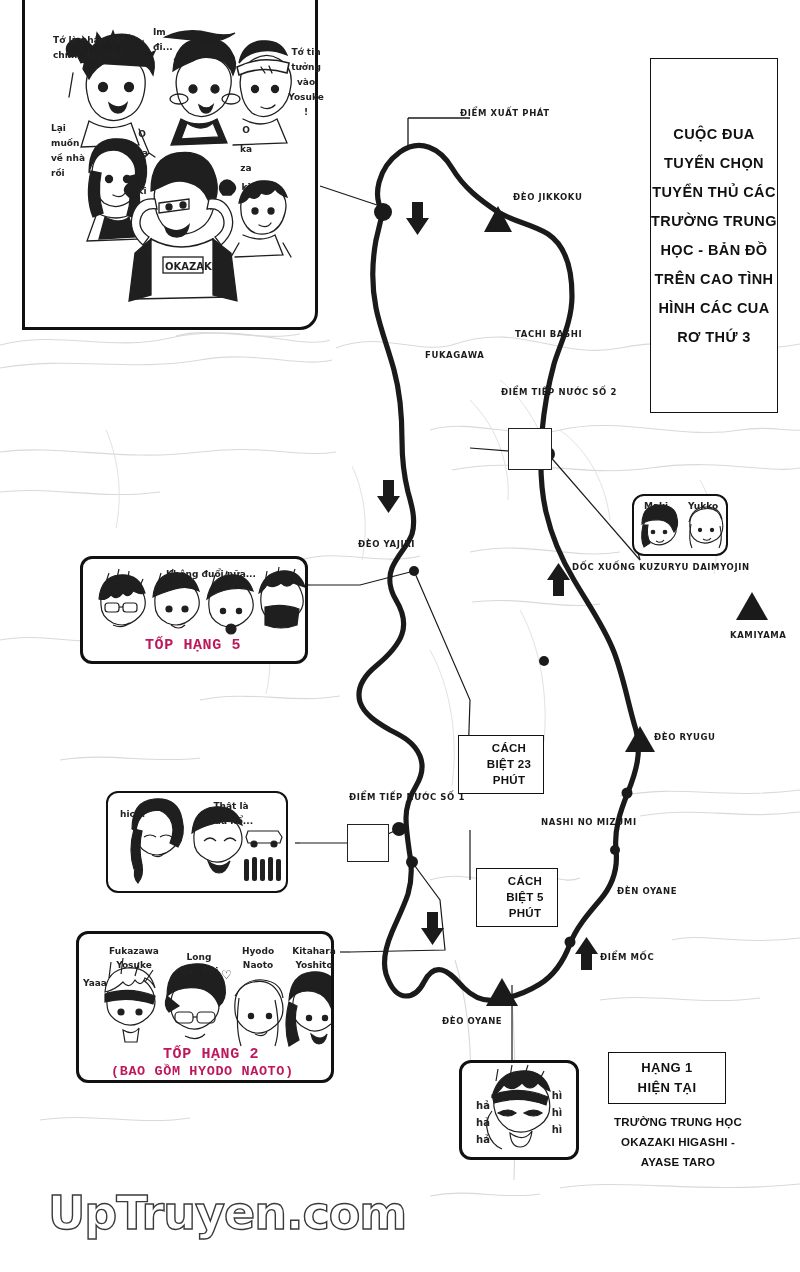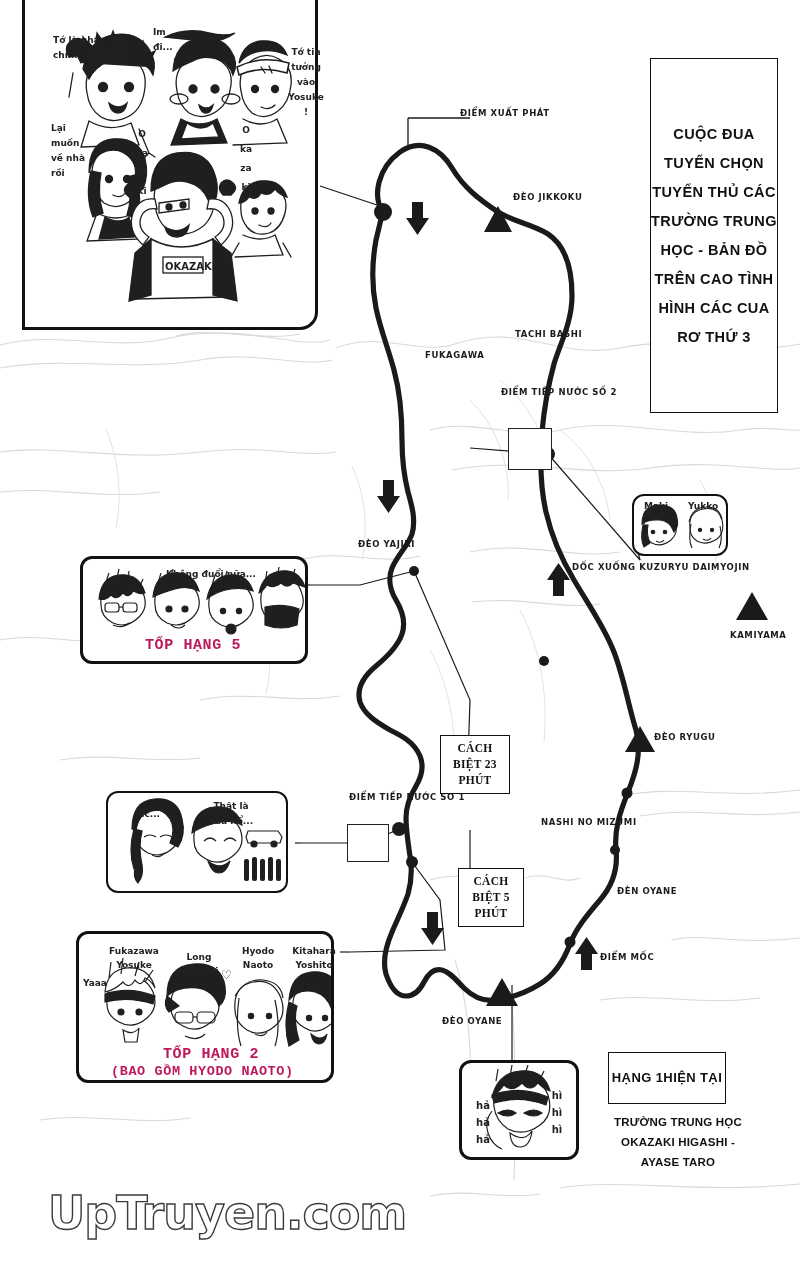--- a/index.html
+++ b/index.html
@@ -32,28 +32,29 @@
     line-height:14px;
     font-weight:700;
     text-align:center;
   }
 
   
   .gapbox{
     position:absolute;
     border:1.4px solid #111;
     background:#fff;
-    font-family:Liberation Serif, serif;
+    font-family:Liberation Sans, sans-serif;
     font-weight:700;
     font-size:11.5px;
     line-height:16px;
     text-align:center;
     color:#111;
-    padding:4px 6px 5px 6px;
+    padding:4px 6px 5px 22px;
     letter-spacing:.3px;
+    margin-left:18px;
   }
 
   .waterbox{
     position:absolute;
     border:1.2px solid #222;
     background:#fff;
   }
 
   
   #titlebox{
@@ -129,21 +130,21 @@
   }
 
   
   #rank1box{
     position:absolute;
     left:608px; top:1052px;
     width:118px; height:52px;
     border:1.4px solid #111;
     background:#fff;
     box-sizing:border-box;
-    display:flex;flex-direction:row;
+    display:flex;flex-direction:column;
     align-items:center;justify-content:center;
     font-family:"Liberation Sans", sans-serif;
     font-weight:700;font-size:13px;line-height:20px;color:#111;
     letter-spacing:.4px;
   }
   #rank1sub{
     position:absolute;
     left:588px; top:1112px;
     width:180px;
     text-align:center;
@@ -523,21 +524,21 @@
         <circle cx="166" cy="51" r="3" fill="#1f1f1f"></circle>
       </g>
       <g fill="#1f1f1f">
         <rect x="136" y="66" width="5" height="22" rx="2"></rect>
         <rect x="144" y="64" width="5" height="24" rx="2"></rect>
         <rect x="152" y="66" width="5" height="22" rx="2"></rect>
         <rect x="160" y="64" width="5" height="24" rx="2"></rect>
         <rect x="168" y="66" width="5" height="22" rx="2"></rect>
       </g>
     </svg>
-    <div class="hand" style="left:12px;top:14px;width:40px;font-size:9px;text-align:right;">hic...</div>
+    <div class="hand" style="left:12px;top:14px;width:40px;font-size:9px;">hic...</div>
     <div class="hand" style="left:62px;top:6px;width:58px;text-align:center;font-size:9px;margin-left:32px;">Thật là
 xấu hổ...</div>
   </div>
 
   <div class="panel round" style="left:76px;top:931px;width:258px;height:152px;">
     <svg width="252" height="146" viewBox="0 0 252 146">
       <g stroke="#1f1f1f" fill="none" stroke-width="1.2">
 
         <path d="M28,70 q-2,-22 18,-26 q20,-4 28,14 q6,16 -6,26 q-14,12 -28,4 q-12,-6 -12,-18z" fill="#fff"></path>
         <path d="M26,58 q2,-22 22,-24 q22,-2 28,20 q-4,-8 -10,-10 q-4,10 -10,2 q-6,10 -12,2 q-8,8 -18,10z" fill="#fff"></path>

